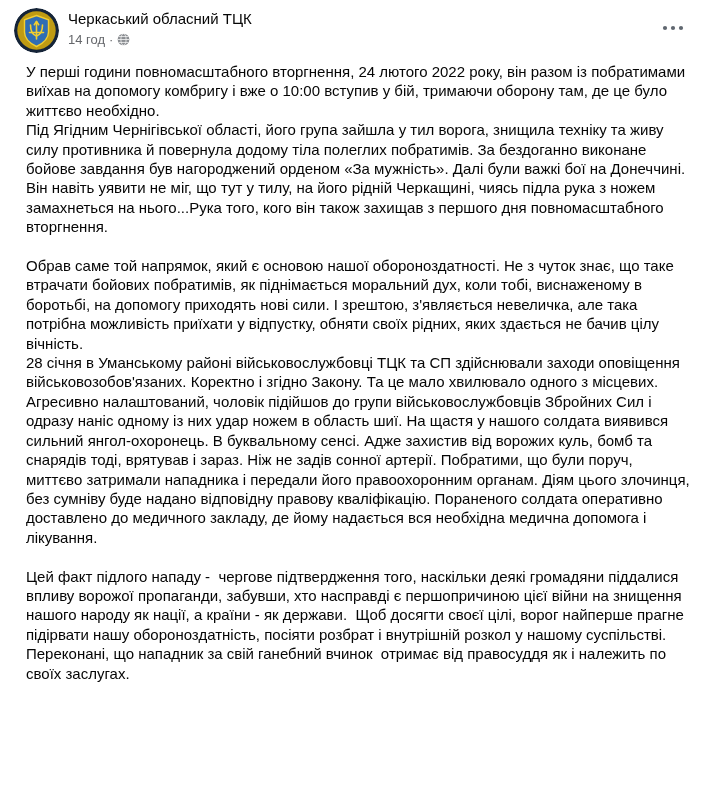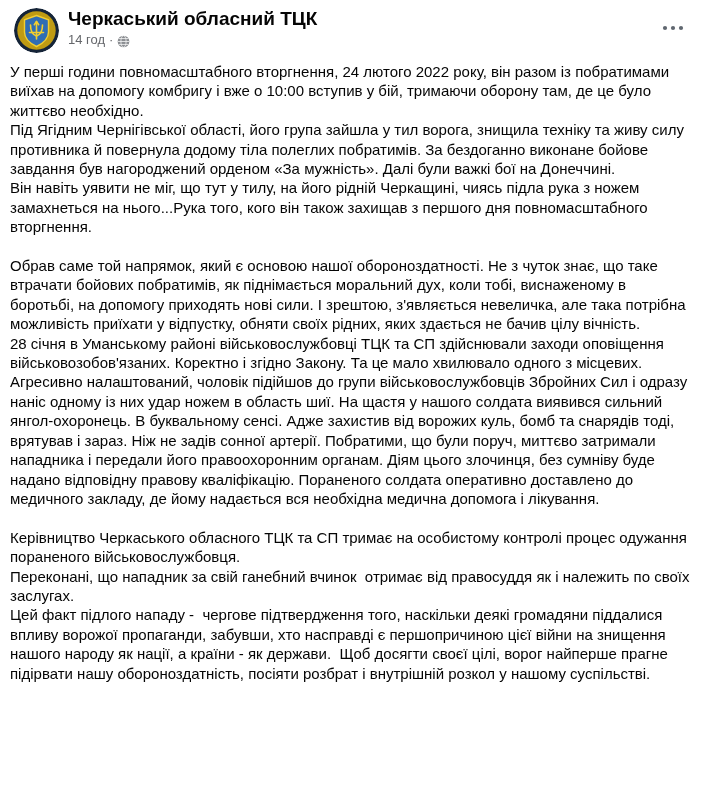--- a/index.html
+++ b/index.html
@@ -24,37 +24,38 @@
   .post-header{
     display:flex;align-items:flex-start;
     padding:8px 14px 0 14px;height:60px;position:relative;
   }
   .avatar{
     width:45px;height:45px;border-radius:50%;flex:0 0 45px;
     overflow:hidden;cursor:pointer;
   }
   .header-text{margin-left:9px;padding-top:1px;flex:1;min-width:0;}
   .page-name{
-    font-size:19px;font-weight:bold;color:var(--text-primary);
+    font-size:15px;font-weight:normal;color:var(--text-primary);
     line-height:20px;cursor:pointer;
   }
   .meta-row{
-    display:flex;align-items:flex-end;gap:4px;
+    display:flex;align-items:center;gap:4px;
     font-size:13px;color:var(--text-secondary);line-height:17px;margin-top:2px;
   }
   .globe{width:13px;height:13px;display:inline-block;}
   .menu-button{
     position:absolute;top:14px;right:14px;width:34px;height:28px;
     display:flex;align-items:center;justify-content:center;
     background:transparent;border:none;cursor:pointer;border-radius:6px;
   }
 
   
   .post-body{
     padding:2px 12px 0 10px;
+    margin-left:16px;
   }
   .post-paragraph{
     font-size:15px;line-height:19.4px;color:var(--text-primary);
     white-space:pre-wrap;
   }
   .post-paragraph.gap-after{margin-bottom:19.4px;}
 </style>
 </head>
 <body>
 
@@ -101,18 +102,17 @@
     </button>
 
   </div>
 
   <div class="post-body">
       <p class="post-paragraph">У перші години повномасштабного вторгнення, 24 лютого 2022 року, він разом із побратимами виїхав на допомогу комбригу і вже о 10:00 вступив у бій, тримаючи оборону там, де це було життєво необхідно.</p>
       <p class="post-paragraph">Під Ягідним Чернігівської області, його група зайшла у тил ворога, знищила техніку та живу силу противника й повернула додому тіла полеглих побратимів. За бездоганно виконане бойове завдання був нагороджений орденом «За мужність». Далі були важкі бої на Донеччині.</p>
       <p class="post-paragraph gap-after">Він навіть уявити не міг, що тут у тилу, на його рідній Черкащині, чиясь підла рука з ножем замахнеться на нього...Рука того, кого він також захищав з першого дня повномасштабного вторгнення.</p>
       <p class="post-paragraph">Обрав саме той напрямок, який є основою нашої обороноздатності. Не з чуток знає, що таке втрачати бойових побратимів, як піднімається моральний дух, коли тобі, виснаженому в боротьбі, на допомогу приходять нові сили. І зрештою, з'являється невеличка, але така потрібна можливість приїхати у відпустку, обняти своїх рідних, яких здається не бачив цілу вічність.</p>
       <p class="post-paragraph gap-after">28 січня в Уманському районі військовослужбовці ТЦК та СП здійснювали заходи оповіщення військовозобов'язаних. Коректно і згідно Закону. Та це мало хвилювало одного з місцевих. Агресивно налаштований, чоловік підійшов до групи військовослужбовців Збройних Сил і одразу наніс одному із них удар ножем в область шиї. На щастя у нашого солдата виявився сильний янгол-охоронець. В буквальному сенсі. Адже захистив від ворожих куль, бомб та снарядів тоді, врятував і зараз. Ніж не задів сонної артерії. Побратими, що були поруч, миттєво затримали нападника і передали його правоохоронним органам. Діям цього злочинця, без сумніву буде надано відповідну правову кваліфікацію. Пораненого солдата оперативно доставлено до медичного закладу, де йому надається вся необхідна медична допомога і лікування.</p>
-      <p class="post-paragraph">Керівництво Черкаського обласного ТЦК та СП тримає на особистому контролі процес одужання пораненого військовослужбовця.</p>
+      <p class="post-paragraph">Цей факт підлого нападу -  чергове підтвердження того, наскільки деякі громадяни піддалися впливу ворожої пропаганди, забувши, хто насправді є першопричиною цієї війни на знищення нашого народу як нації, а країни - як держави.  Щоб досягти своєї цілі, ворог найперше прагне підірвати нашу обороноздатність, посіяти розбрат і внутрішній розкол у нашому суспільстві.</p>
       <p class="post-paragraph">Переконані, що нападник за свій ганебний вчинок  отримає від правосуддя як і належить по своїх заслугах.</p>
-      <p class="post-paragraph">Цей факт підлого нападу -  чергове підтвердження того, наскільки деякі громадяни піддалися впливу ворожої пропаганди, забувши, хто насправді є першопричиною цієї війни на знищення нашого народу як нації, а країни - як держави.  Щоб досягти своєї цілі, ворог найперше прагне підірвати нашу обороноздатність, посіяти розбрат і внутрішній розкол у нашому суспільстві.</p>
     </div>
 
 </div>
 
 </body></html>

